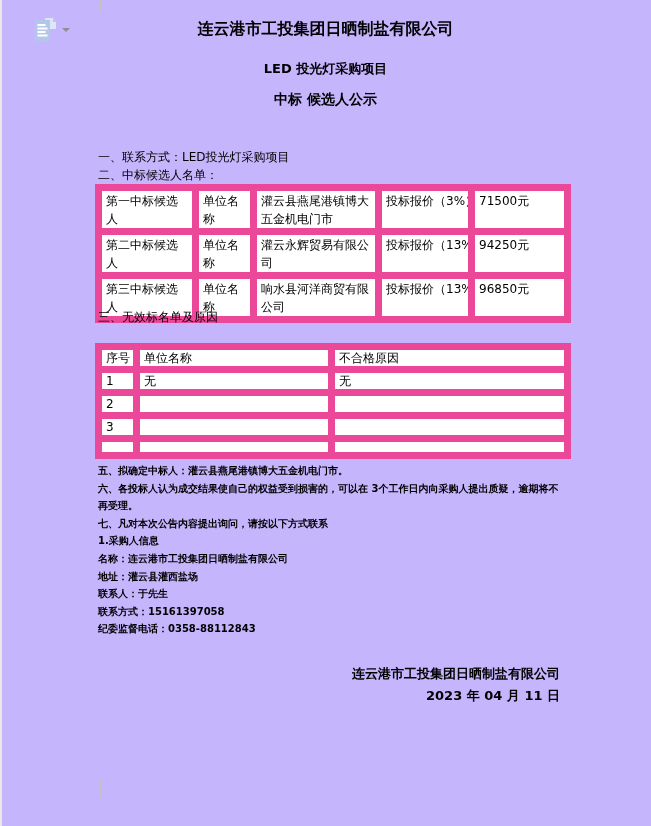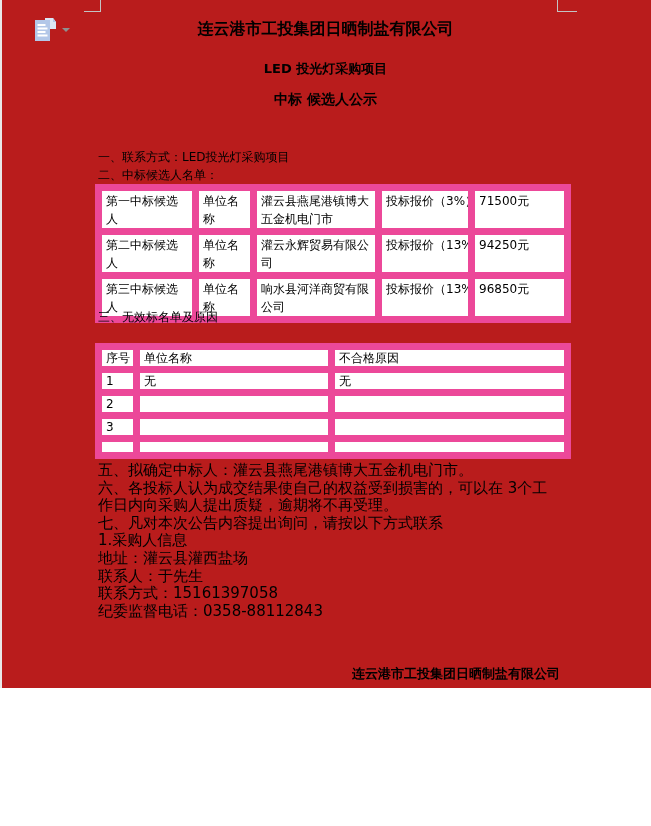--- a/index.html
+++ b/index.html
@@ -2,21 +2,21 @@
 <html><head>
 <meta charset="utf-8">
 <style>
   * { margin:0; padding:0; box-sizing:border-box; }
   html,body { background:#ffffff; }
   body {
     width:651px; height:826px;
     font-family:"DejaVu Sans","Liberation Sans",sans-serif;
     color:#000;
   }
-  .page { position:relative; width:651px; height:688px; background:#b91c1c; overflow:hidden; }
+  .page { position:relative; width:651px; height:826px; background:#c4b5fd; overflow:hidden; }
   .edge-strip { position:absolute; left:0; top:0; width:2px; height:826px; background:#e9e9e9; }
 
   
   .mark { position:absolute; }
   .mark-tl { left:84px; top:0;   width:17px; height:12px; border-right:1px solid #c3c3c3; border-bottom:1px solid #c3c3c3; }
   .mark-tr { left:557px; top:0;  width:20px; height:12px; border-left:1px solid #c3c3c3;  border-bottom:1px solid #c3c3c3; }
   .mark-bl { left:82px; top:779px; width:19px; height:19px; border-right:1px solid #c3c3c3; border-top:1px solid #c3c3c3; }
   .mark-br { left:557px; top:779px; width:20px; height:19px; border-left:1px solid #c3c3c3; border-top:1px solid #c3c3c3; }
 
   
@@ -36,21 +36,21 @@
 
   .bodyline { position:absolute; left:98px; font-size:12px; line-height:18px; white-space:nowrap; }
 
   table { position:absolute; left:95px; border-collapse:collapse; table-layout:fixed; background:#fff; }
   td { border:7px solid #ec4899; font-size:12px; line-height:18px; vertical-align:top; padding:1px 3px 0 4px; overflow:hidden; }
   .tbl-candidates { top:184px; width:469px; }
   .tbl-candidates td.c-price-label { white-space:nowrap; }
   .tbl-invalid { top:343px; width:469px; }
   .tbl-invalid td { line-height:15px; }
 
-  .textblock { position:absolute; left:98px; top:462px; width:464px; font-size:15px; line-height:17.6px; }
+  .textblock { position:absolute; left:98px; top:462px; width:464px; font-size:10px; line-height:17.6px;font-weight:bold; }
   .textblock p { margin:0; }
 
   .signature { position:absolute; left:98px; top:663px; width:462px; text-align:right; font-weight:bold; font-size:13px; line-height:22px; }
 </style>
 </head>
 <body>
 
 <div class="page">
   <div class="edge-strip"></div>
 
@@ -149,20 +149,21 @@
       <td></td>
     </tr>
   </tbody>
     </table>
 
   <div class="textblock">
     <p>五、拟确定中标人：灌云县燕尾港镇博大五金机电门市。</p>
     <p>六、各投标人认为成交结果使自己的权益受到损害的，可以在 3个工作日内向采购人提出质疑，逾期将不再受理。</p>
     <p>七、凡对本次公告内容提出询问，请按以下方式联系</p>
     <p>1.采购人信息</p>
+    <p>名称：连云港市工投集团日晒制盐有限公司</p>
     <p>地址：灌云县灌西盐场</p>
     <p>联系人：于先生</p>
     <p>联系方式：15161397058</p>
     <p>纪委监督电话：0358-88112843</p>
   </div>
 
   <div class="signature">
     <div>连云港市工投集团日晒制盐有限公司</div>
     <div>2023 年 04 月 11 日</div>
   </div>

